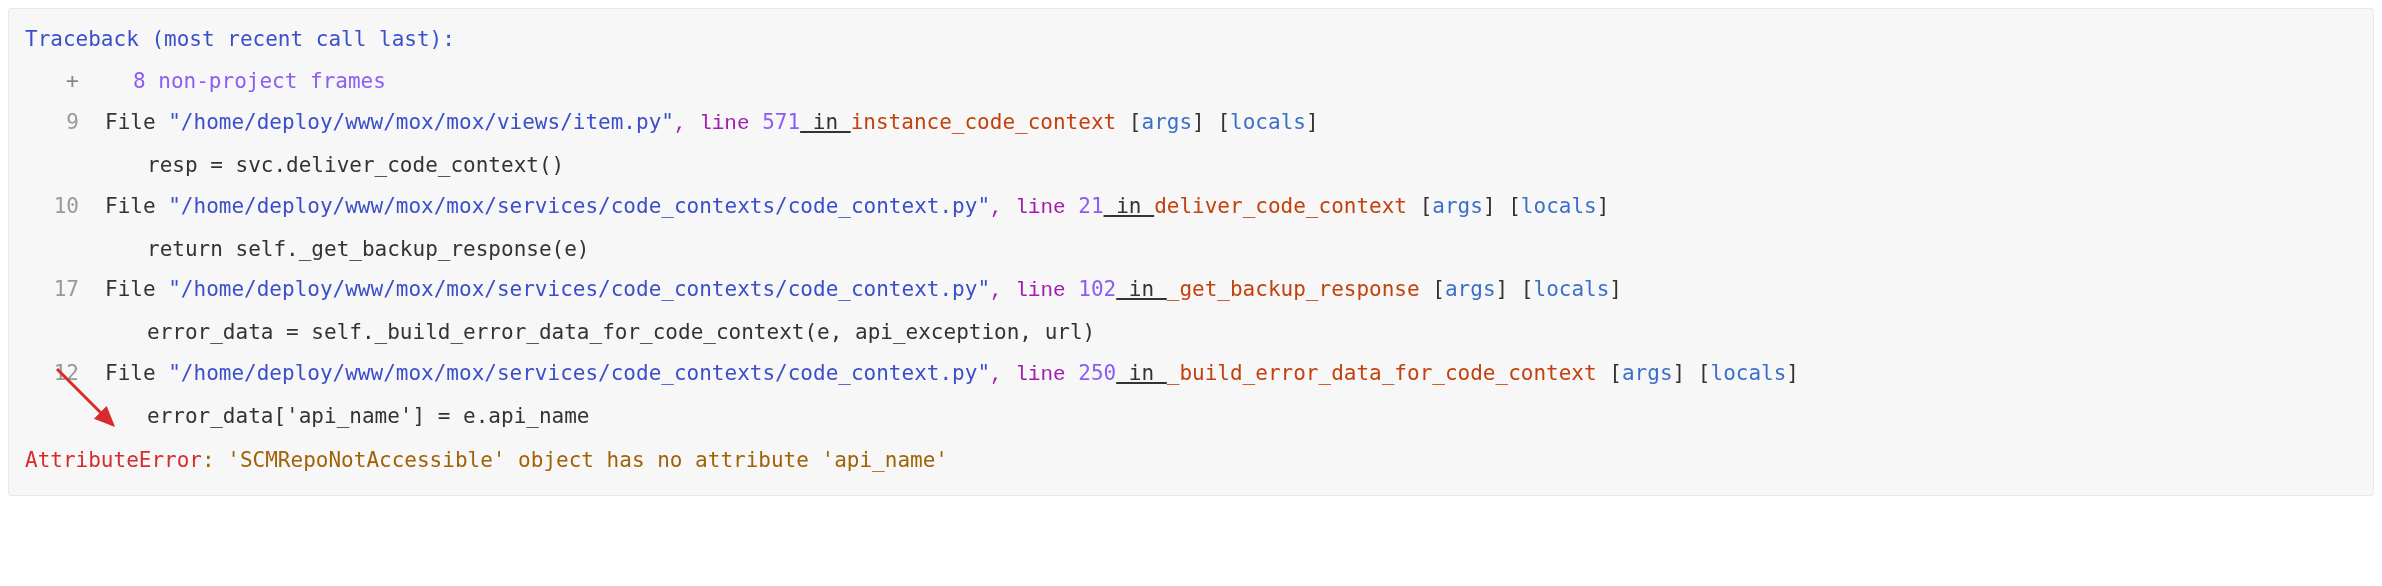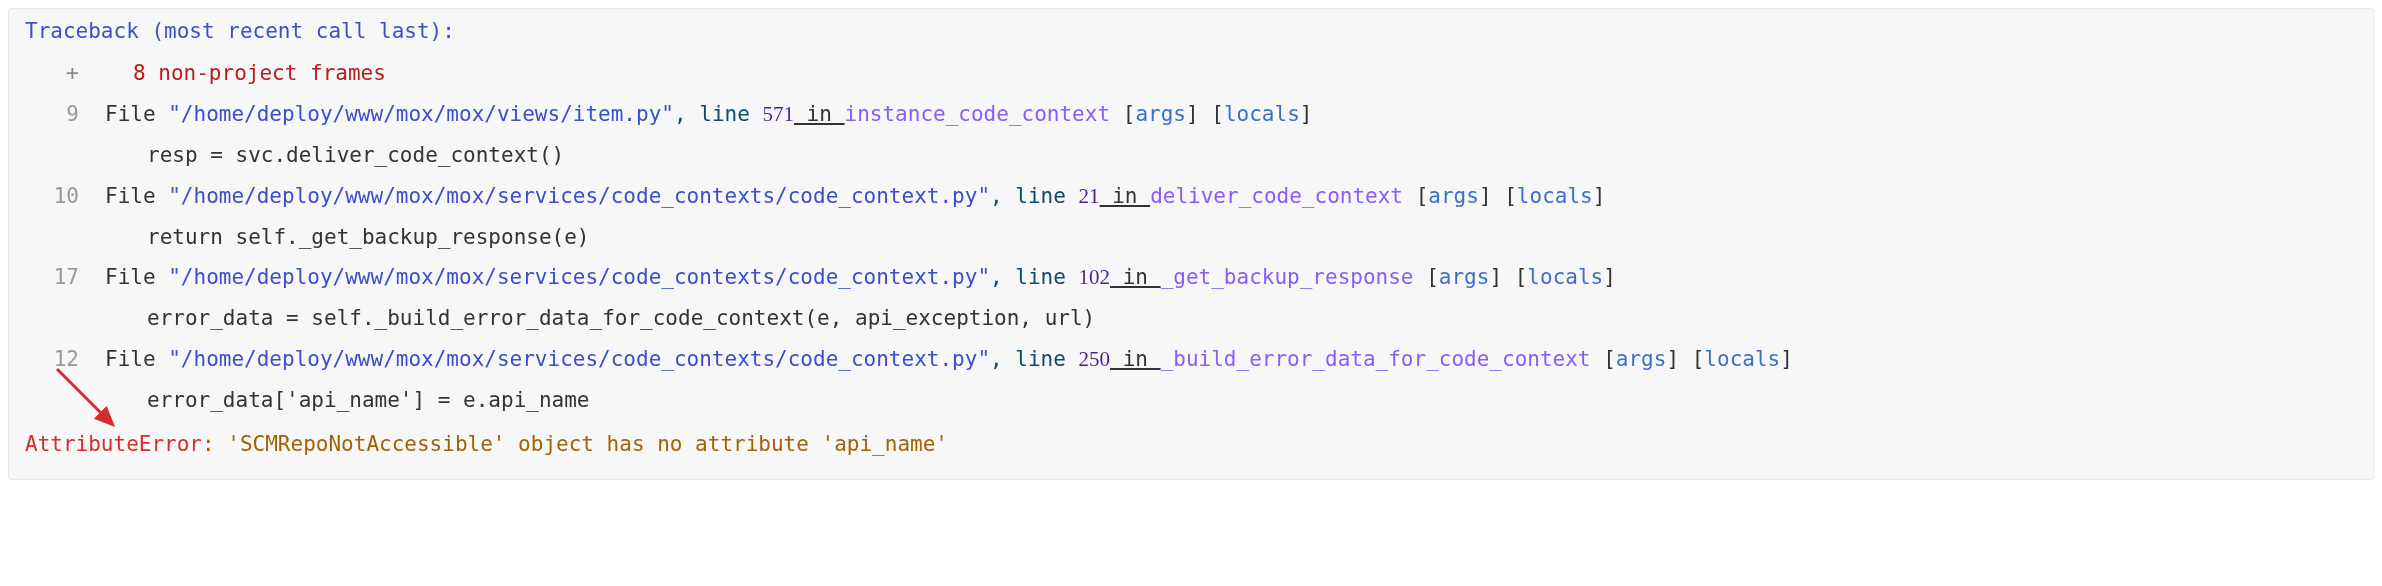--- a/index.html
+++ b/index.html
@@ -7,21 +7,21 @@
     margin: 0;
     padding: 0;
     background: #fff;
     font-family: ui-monospace, "SF Mono", "Monaco", "Menlo", "Consolas", monospace;
     font-size: 21px;
   }
   .traceback-container {
     background: #f7f7f7;
     border: 1px solid #e8e8e8;
     border-radius: 3px;
-    padding: 4px 20px 16px 14px;
+    padding: 12px 20px 16px 14px;
     margin: 8px;
     line-height: 1.75;
     position: relative;
   }
   .header-line {
     color: #3a4fc9;
     margin-bottom: 4px;
     padding-left: 2px;
   }
   .collapsed-line {
@@ -38,21 +38,21 @@
     user-select: none;
   }
   .plus {
     color: #888;
     font-size: 22px;
   }
   .num {
     color: #999;
   }
   .collapsed-text {
-    color: #b91c1c;
+    color: #8b5cf6;
     padding-left: 54px;
   }
   .frame {
     display: flex;
     align-items: baseline;
     margin-bottom: 4px;
   }
   .code-content {
     padding-left: 26px;
   }
@@ -60,24 +60,24 @@
     display: flex;
     align-items: flex-end;
     margin-bottom: 4px;
   }
   .src-content {
     padding-left: 68px;
     color: #333;
   }
   .file-kw { color: #333; }
   .file-path { color: #3a4fc9; }
-  .line-kw { color: #0c4a6e; }
-  .line-num { color: #4c1d95; font-family: Liberation Serif, serif; }
+  .line-kw { color: #a21caf; font-family: Liberation Mono, monospace; }
+  .line-num { color: #8b5cf6; }
   .in-kw { color: #333; text-decoration: underline; }
-  .func-name { color: #8b5cf6; }
+  .func-name { color: #c2410c; }
   .bracket { color: #333; }
   .link {
     color: #3a6fc9;
     cursor: pointer;
   }
   .error-line {
     margin-top: 8px;
     padding-left: 2px;
   }
   .error-type { color: #d62c2c; }

